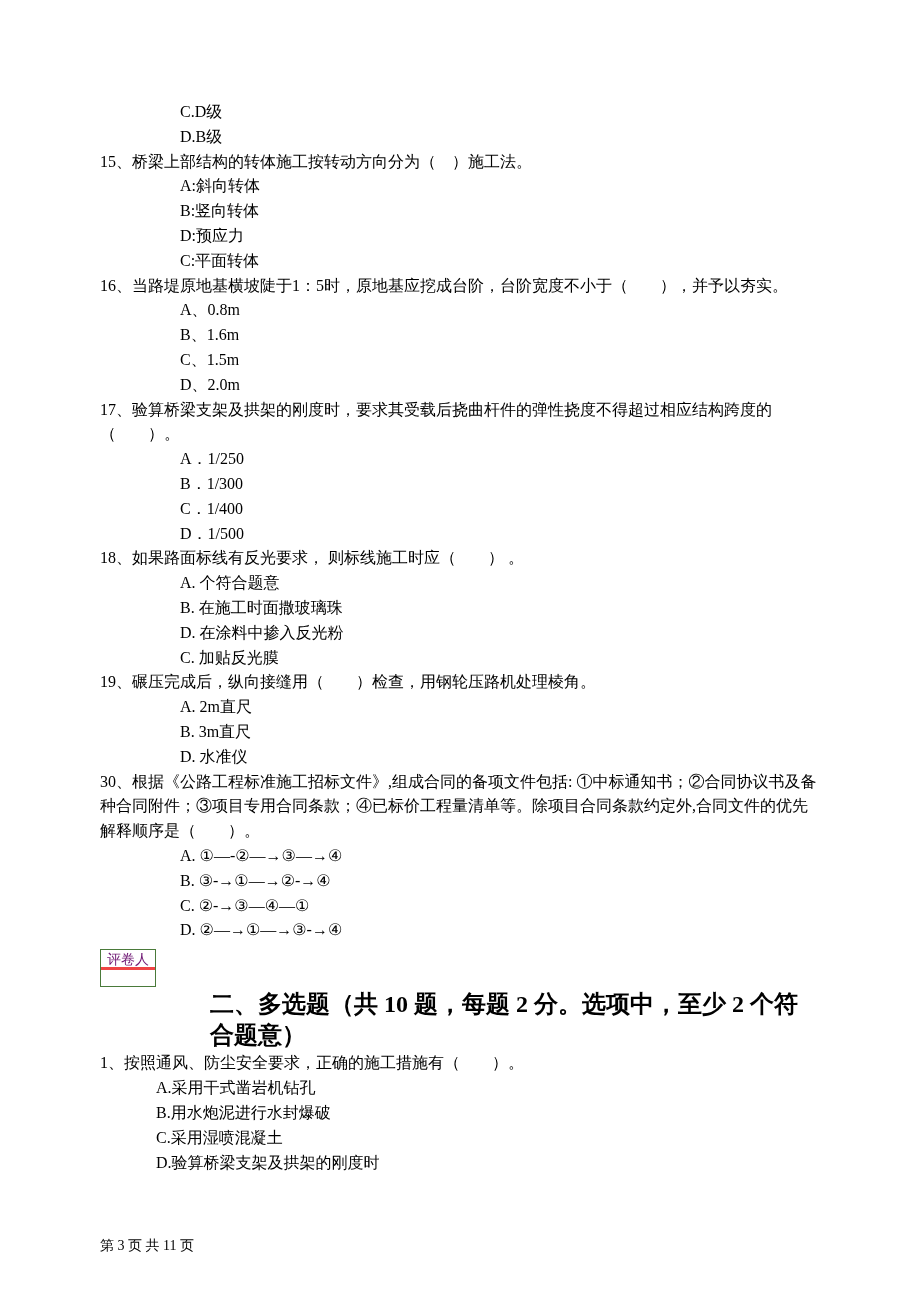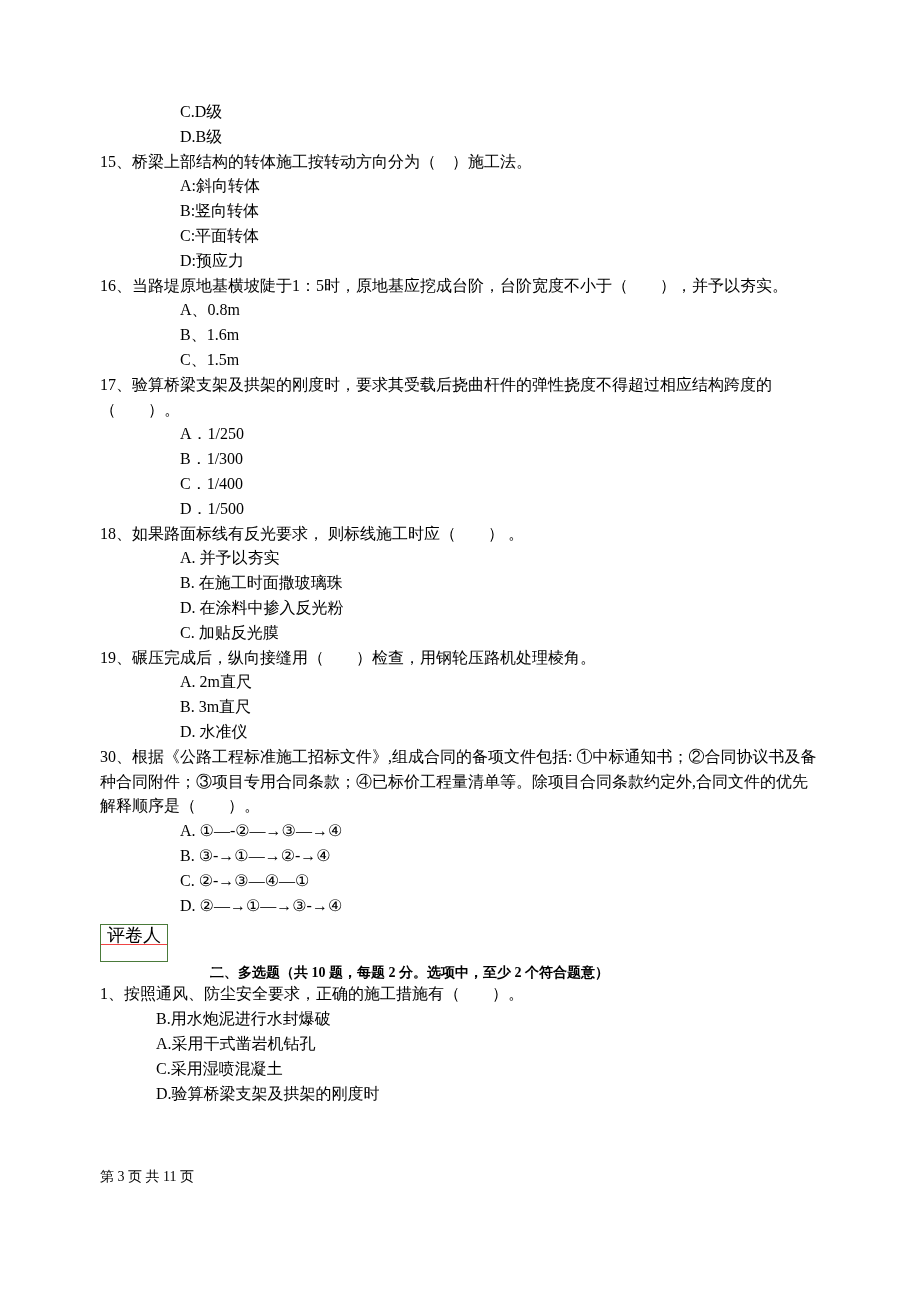--- a/index.html
+++ b/index.html
@@ -17,34 +17,34 @@
     .option-narrow { padding-left: 3.5em; }
     .question { padding-left: 0; }
     .grader-box {
       display: inline-block;
       border: 1px solid #4a7a3a;
       margin-top: 6px;
       margin-bottom: 2px;
       vertical-align: bottom;
     }
     .grader-box .top-cell {
-      border-bottom: 1px solid #ef4444;
-      color: #000000;
-      font-size: 18px;
+      border-bottom: 3px solid #ef4444;
+      color: #701a75;
+      font-size: 14px;
       padding: 0 6px;
       height: 20px;
       line-height: 20px;
     }
     .grader-box .bottom-cell {
       height: 16px;
     }
     .section-line { display: flex; align-items: flex-end; }
     .section-title {
       font-weight: bold;
-      font-size: 14px;
+      font-size: 24px;
       padding-left: 110px;
       padding-bottom: 0;
       line-height: 1.3;
     }
     .footer {
       font-size: 14px;
       margin-top: 60px;
     }
   </style>
 </head>
@@ -53,42 +53,43 @@
 <div class="content">
 
   <div class="option">C.D级</div>
   <div class="option">D.B级</div>
 
   <div class="question">
     <span>15、</span><span>桥梁上部结构的转体施工按转动方向分为（　）施工法。</span>
   </div>
   <div class="option">A:斜向转体</div>
   <div class="option">B:竖向转体</div>
+  <div class="option">D:预应力</div>
   <div class="option">C:平面转体</div>
-  <div class="option">D:预应力</div>
 
   <div class="question">
     <span>16、</span><span>当路堤原地基横坡陡于1：5时，原地基应挖成台阶，台阶宽度不小于（　　），并予以夯实。</span>
   </div>
   <div class="option">A、0.8m</div>
   <div class="option">B、1.6m</div>
   <div class="option">C、1.5m</div>
+  <div class="option">D、2.0m</div>
 
   <div class="question">
     <span>17、</span><span>验算桥梁支架及拱架的刚度时，要求其受载后挠曲杆件的弹性挠度不得超过相应结构跨度的（　　）。</span>
   </div>
   <div class="option">A．1/250</div>
   <div class="option">B．1/300</div>
   <div class="option">C．1/400</div>
   <div class="option">D．1/500</div>
 
   <div class="question">
     <span>18、</span><span>如果路面标线有反光要求， 则标线施工时应（　　） 。</span>
   </div>
-  <div class="option">A. 并予以夯实</div>
+  <div class="option">A. 个符合题意</div>
   <div class="option">B. 在施工时面撒玻璃珠</div>
   <div class="option">D. 在涂料中掺入反光粉</div>
   <div class="option">C. 加贴反光膜</div>
 
   <div class="question">
     <span>19、</span><span>碾压完成后，纵向接缝用（　　）检查，用钢轮压路机处理棱角。</span>
   </div>
   <div class="option">A. 2m直尺</div>
   <div class="option">B. 3m直尺</div>
   <div class="option">D. 水准仪</div>
@@ -105,20 +106,20 @@
     <div class="grader-box">
       <div class="top-cell">评卷人</div>
       <div class="bottom-cell"></div>
     </div>
   </div>
   <div class="section-title">二、多选题（共 10 题，每题 2 分。选项中，至少 2 个符合题意）</div>
 
   <div class="question">
     <span>1、</span><span>按照通风、防尘安全要求，正确的施工措施有（　　）。</span>
   </div>
+  <div class="option-narrow">A.采用干式凿岩机钻孔</div>
   <div class="option-narrow">B.用水炮泥进行水封爆破</div>
-  <div class="option-narrow">A.采用干式凿岩机钻孔</div>
   <div class="option-narrow">C.采用湿喷混凝土</div>
   <div class="option-narrow">D.验算桥梁支架及拱架的刚度时</div>
 
   <div class="footer">第 3 页 共 11 页</div>
 
 </div>
 
 </body></html>

